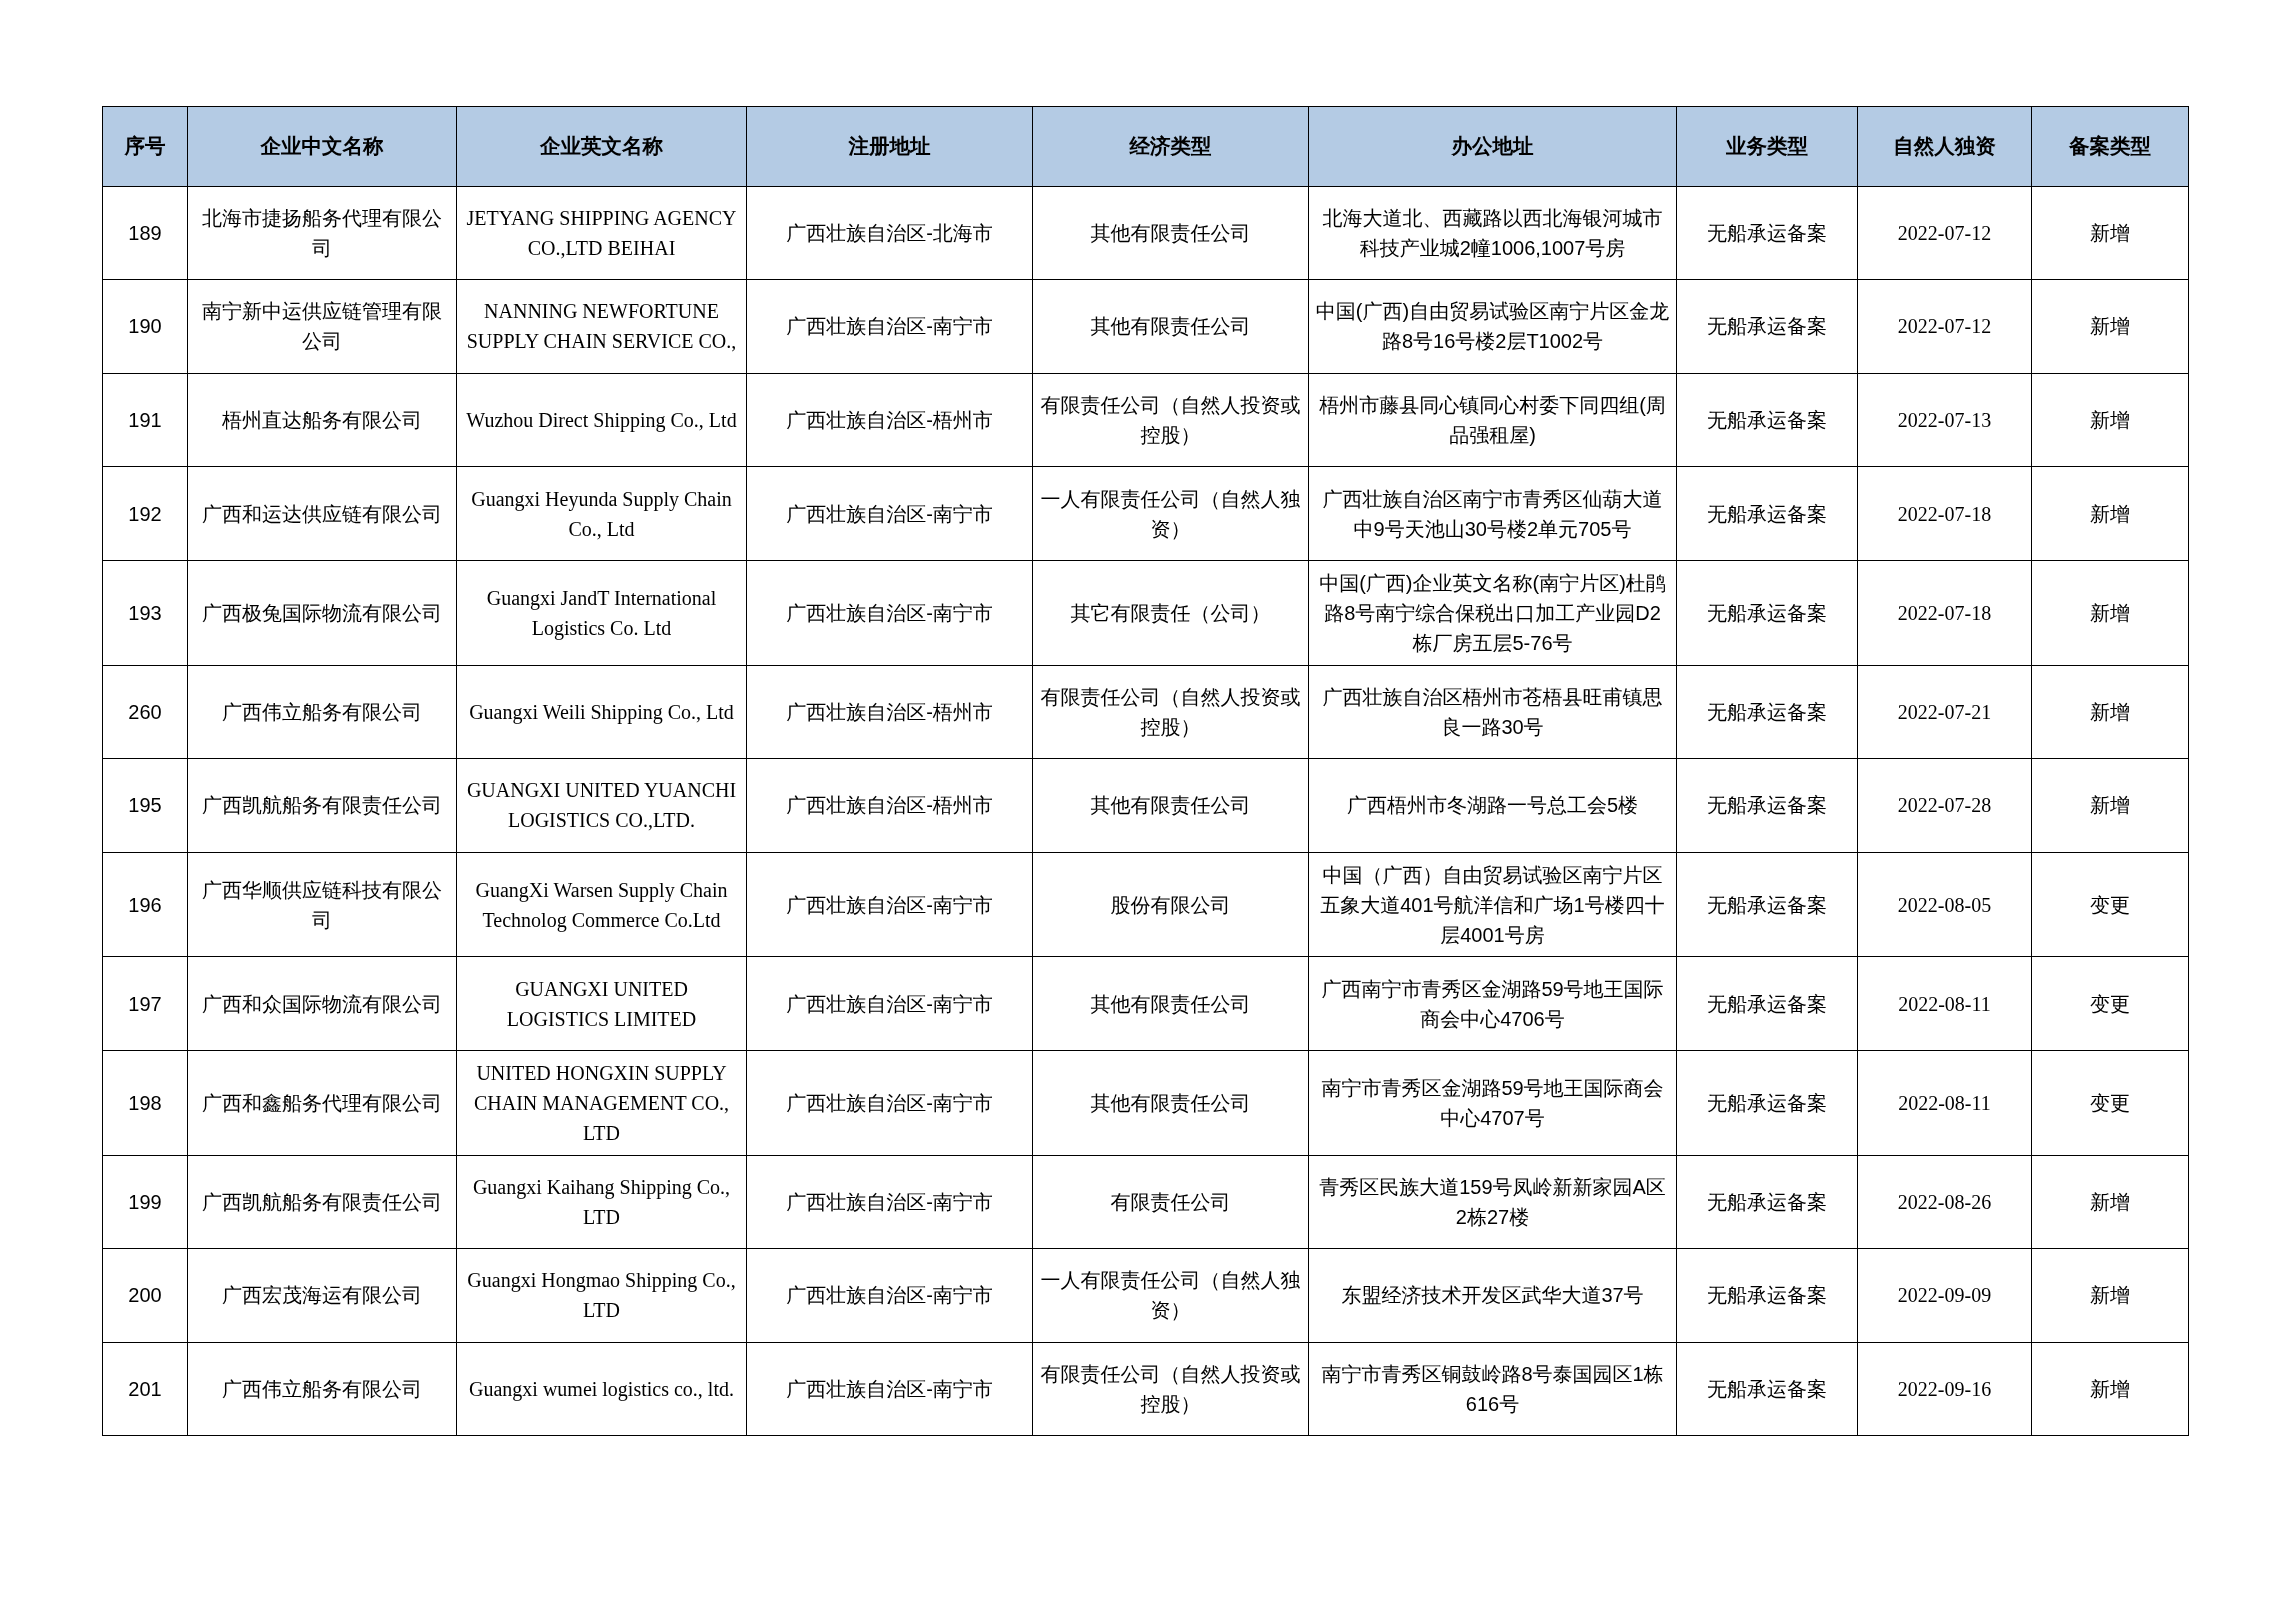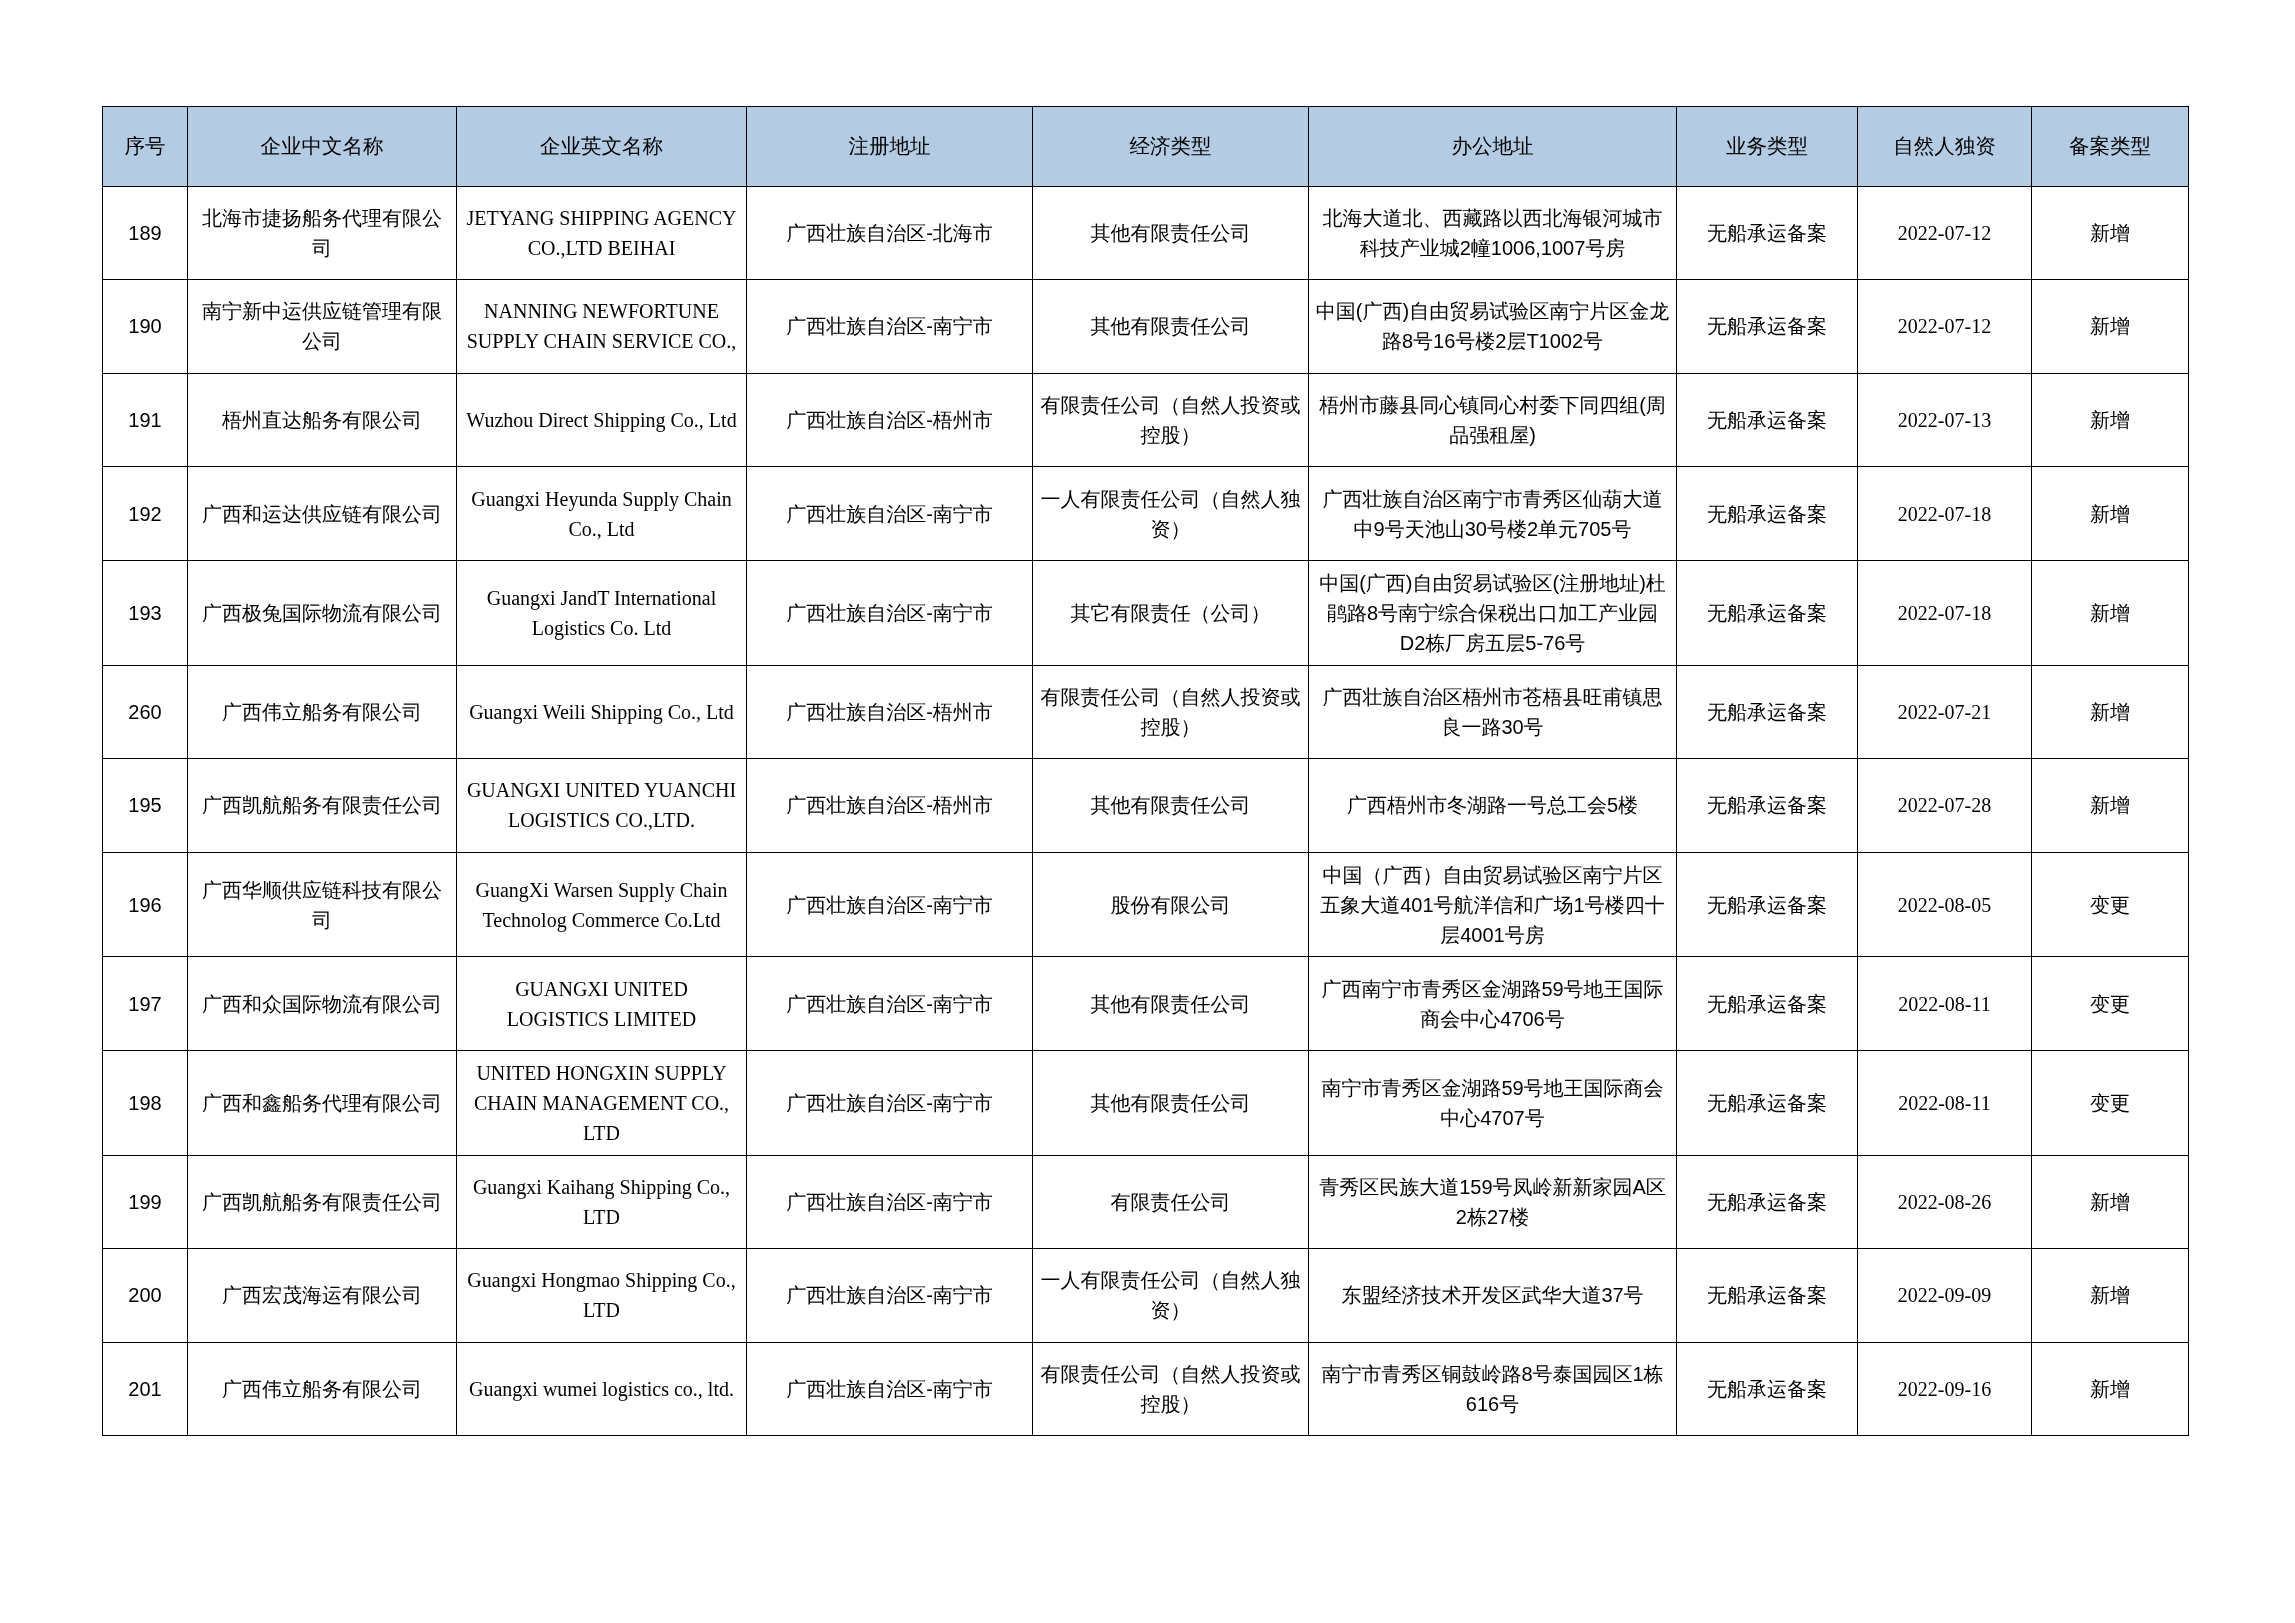--- a/index.html
+++ b/index.html
@@ -39,21 +39,21 @@
   table.registry td {
     border: 1.4px solid #000;
     text-align: center;
     vertical-align: middle;
     padding: 6.8px 5.5px;
     line-height: 1.5;
   }
   table.registry thead th {
     background: #b4cbe4;
     font-size: 20.5px;
-    font-weight: normal;
+    font-weight: bold;
     height: 65px;
     font-family: "Liberation Sans", "DejaVu Sans", sans-serif;
   }
   table.registry tbody td {
     font-size: 20px;
     height: 79px;
   }
   td.seq {
     font-family: Liberation Sans, sans-serif;
   }
@@ -143,21 +143,21 @@
         <td class="biz">无船承运备案</td>
         <td class="date">2022-07-18</td>
         <td class="rec-type">新增</td>
       </tr>
       <tr>
         <td class="seq">193</td>
         <td class="name-cn">广西极兔国际物流有限公司</td>
         <td class="name-en">Guangxi JandT International Logistics Co. Ltd</td>
         <td class="addr-reg">广西壮族自治区-南宁市</td>
         <td class="econ">其它有限责任（公司）</td>
-        <td class="office">中国(广西)自由贸易试验区(注册地址)杜鹃路8号南宁综合保税出口加工产业园D2栋厂房五层5-76号</td>
+        <td class="office">中国(广西)企业英文名称(南宁片区)杜鹃路8号南宁综合保税出口加工产业园D2栋厂房五层5-76号</td>
         <td class="biz">无船承运备案</td>
         <td class="date">2022-07-18</td>
         <td class="rec-type">新增</td>
       </tr>
       <tr>
         <td class="seq">260</td>
         <td class="name-cn">广西伟立船务有限公司</td>
         <td class="name-en">Guangxi Weili Shipping Co., Ltd</td>
         <td class="addr-reg">广西壮族自治区-梧州市</td>
         <td class="econ">有限责任公司（自然人投资或控股）</td>

